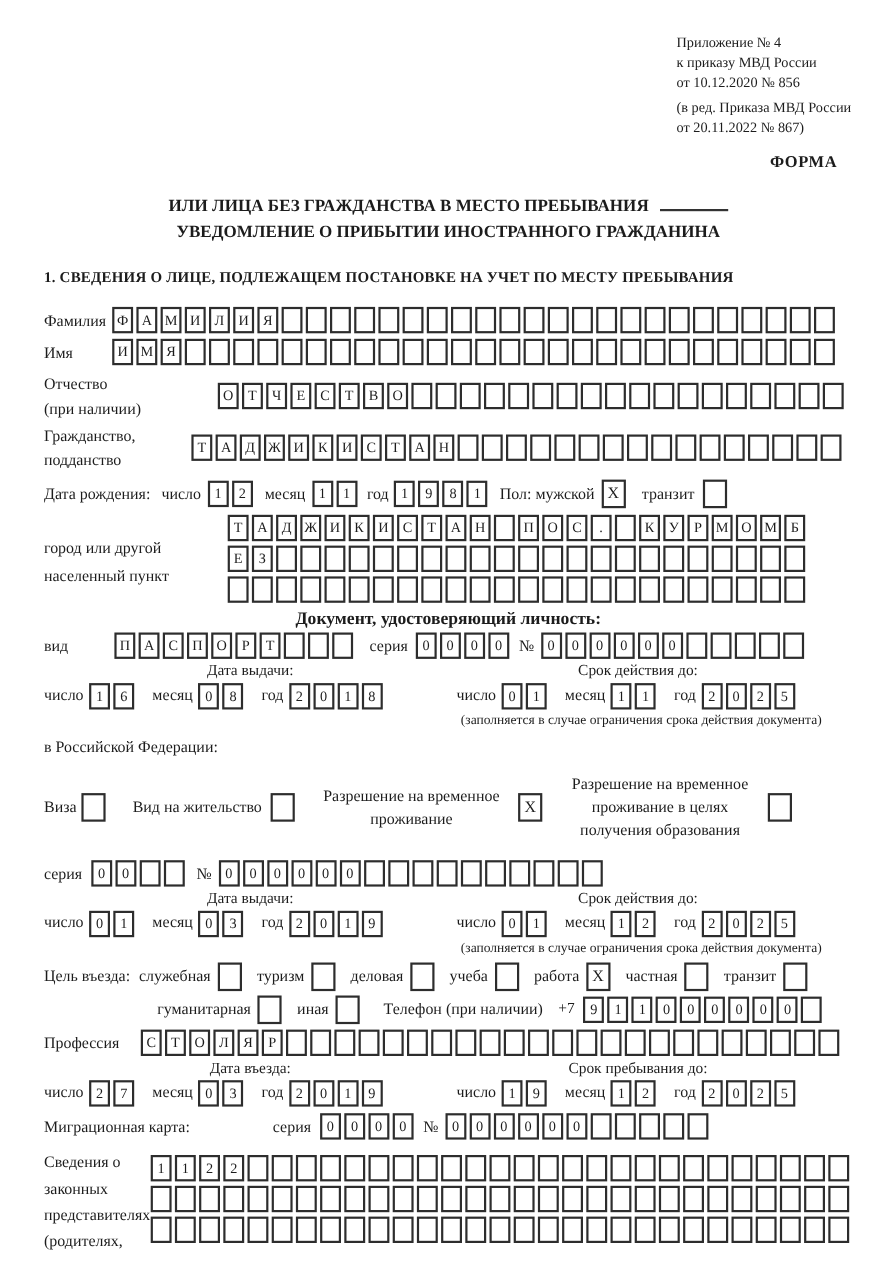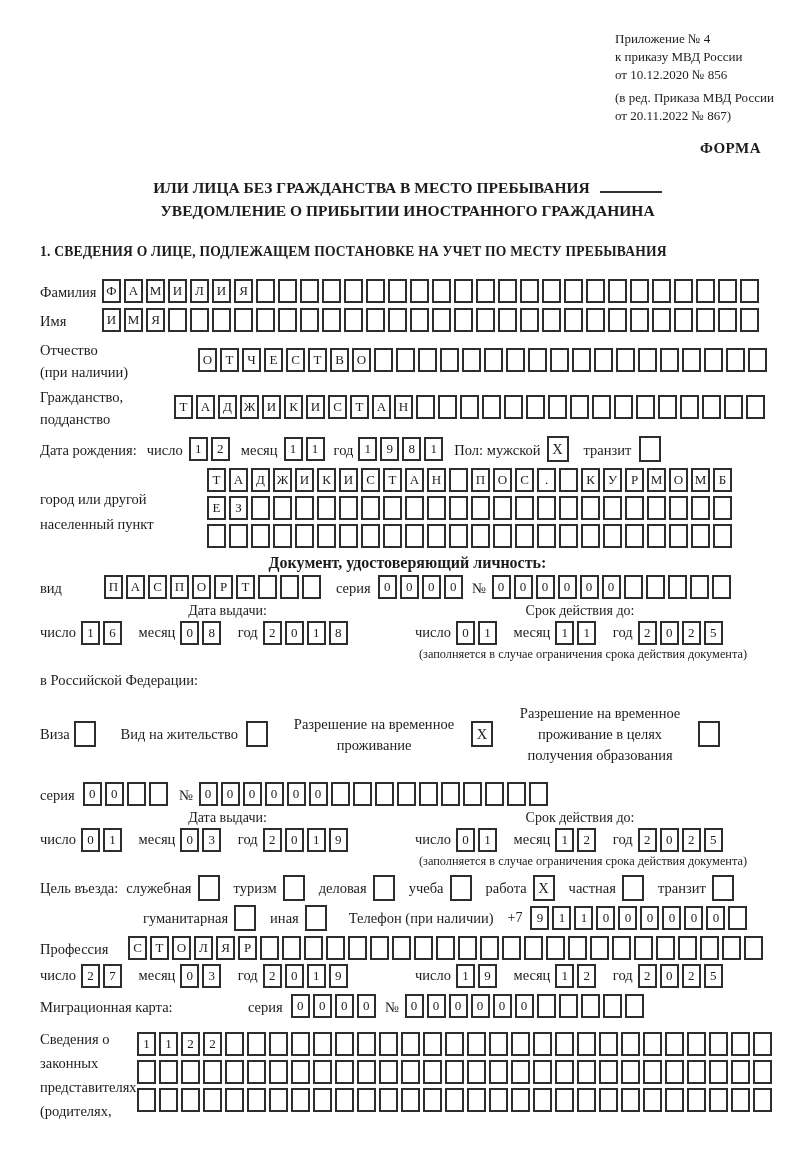--- a/index.html
+++ b/index.html
@@ -237,20 +237,24 @@
     <span class="lbl phone-label" style="padding-top:0">Телефон (при наличии)</span>
     <span class="plus7">+7</span>
     <span class="boxes"><span class="cell">9</span><span class="cell">1</span><span class="cell">1</span><span class="cell">0</span><span class="cell">0</span><span class="cell">0</span><span class="cell">0</span><span class="cell">0</span><span class="cell">0</span><span class="cell"></span></span>
   </div>
 
   <div class="row">
     <div class="lblcol" style="width:88px">Профессия</div>
     <div class="boxes"><span class="cell">С</span><span class="cell">Т</span><span class="cell">О</span><span class="cell">Л</span><span class="cell">Я</span><span class="cell">Р</span><span class="cell"></span><span class="cell"></span><span class="cell"></span><span class="cell"></span><span class="cell"></span><span class="cell"></span><span class="cell"></span><span class="cell"></span><span class="cell"></span><span class="cell"></span><span class="cell"></span><span class="cell"></span><span class="cell"></span><span class="cell"></span><span class="cell"></span><span class="cell"></span><span class="cell"></span><span class="cell"></span><span class="cell"></span><span class="cell"></span><span class="cell"></span><span class="cell"></span><span class="cell"></span></div>
   </div>
 
+  <div class="dhead">
+    <div class="h-left">Дата въезда:</div>
+    <div class="h-right">Срок пребывания до:</div>
+  </div>
   <div class="daterow" style="margin-bottom:6px">
     <div class="dr-left">
       <span class="lbl">число</span><span class="boxes"><span class="cell">2</span><span class="cell">7</span></span>
       <span class="lbl">месяц</span><span class="boxes"><span class="cell">0</span><span class="cell">3</span></span>
       <span class="lbl">год</span><span class="boxes"><span class="cell">2</span><span class="cell">0</span><span class="cell">1</span><span class="cell">9</span></span>
     </div>
     <div class="dr-right">
       <span class="lbl">число</span><span class="boxes"><span class="cell">1</span><span class="cell">9</span></span>
       <span class="lbl">месяц</span><span class="boxes"><span class="cell">1</span><span class="cell">2</span></span>
       <span class="lbl">год</span><span class="boxes"><span class="cell">2</span><span class="cell">0</span><span class="cell">2</span><span class="cell">5</span></span>

